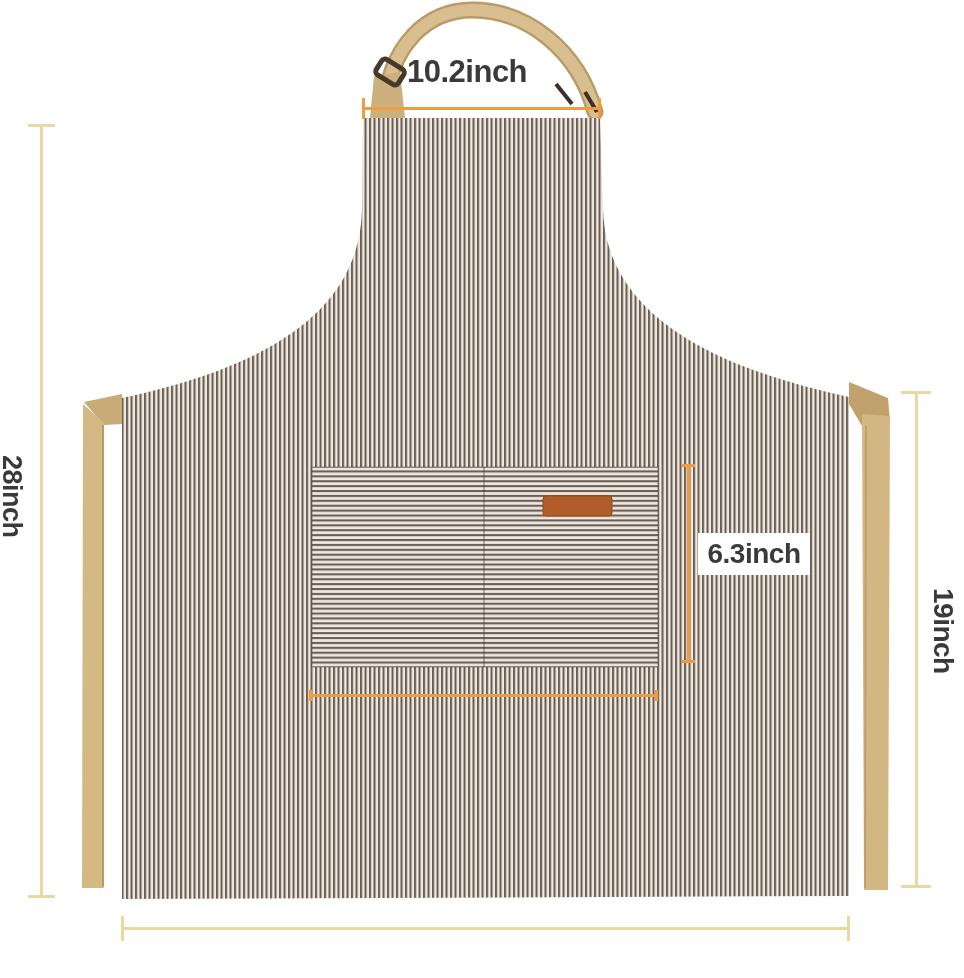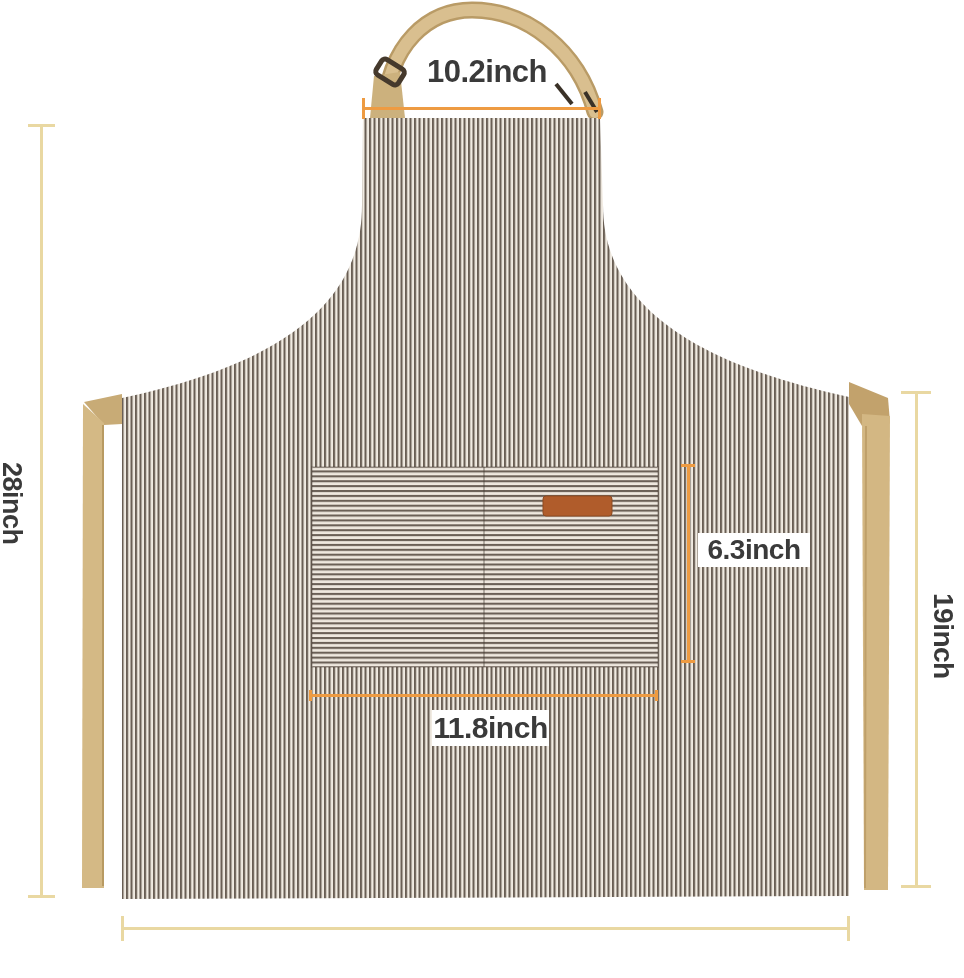--- a/index.html
+++ b/index.html
@@ -18,31 +18,31 @@
   }
   .stage svg{position:absolute;left:0;top:0;}
   .sv-light{fill:var(--stripe-light);}
   .sv-dark{fill:var(--stripe-dark);}
   .pk-light{fill:var(--pocket-stripe-light);}
   .pk-dark{fill:var(--pocket-stripe-dark);}
   .dim{position:absolute;background:var(--dimension-orange);}
   .dim.cream{background:var(--dimension-cream);}
   .dim-label{
     position:absolute;font-weight:700;color:var(--text);
-    letter-spacing:-0.5px;white-space:nowrap;text-align:center;
+    letter-spacing:-0.5px;white-space:nowrap;
   }
   .dim-label.boxed{
     background:var(--label-box);display:flex;align-items:center;justify-content:center;
   }
   .dim-label.vertical{
     writing-mode:vertical-rl;text-orientation:mixed;
   }
   .lbl-neck{left:407px;top:54px;width:160px;font-size:31px;}
   .lbl-total{left:-4px;top:455px;font-size:27px;height:96px;}
-  .lbl-pocket-h{left:698px;top:533px;width:112px;height:34px;font-size:28px;}
+  .lbl-pocket-h{left:698px;top:533px;width:112px;height:42px;font-size:28px;}
   .lbl-pocket-w{left:432px;top:710px;width:117px;height:36px;font-size:30px;}
   .lbl-skirt{left:927px;top:588px;font-size:28px;height:96px;}
   .lbl-bottom{left:418px;top:940px;width:160px;font-size:32px;}
 </style>
 </head>
 <body>
 
 <div class="stage">
 
   <svg width="964" height="978" viewBox="0 0 964 978">
@@ -103,21 +103,20 @@
   <div class="dim-label vertical lbl-total">28inch</div>
 
   <div class="dim" style="left:687px;top:465px;width:3px;height:197px;"></div>
   <div class="dim" style="left:681px;top:464px;width:14px;height:3px;"></div>
   <div class="dim" style="left:681px;top:660px;width:14px;height:3px;"></div>
   <div class="dim-label boxed lbl-pocket-h">6.3inch</div>
 
   <div class="dim" style="left:310px;top:694px;width:348px;height:3px;"></div>
   <div class="dim" style="left:309px;top:690px;width:3px;height:11px;"></div>
   <div class="dim" style="left:655px;top:690px;width:3px;height:11px;"></div>
-  <div class="dim-label boxed lbl-pocket-w">11.8inch</div>
 
   <div class="dim cream" style="left:915px;top:392px;width:3px;height:495px;"></div>
   <div class="dim cream" style="left:901px;top:391px;width:30px;height:3px;"></div>
   <div class="dim cream" style="left:901px;top:885px;width:30px;height:3px;"></div>
   <div class="dim-label vertical lbl-skirt">19inch</div>
 
   <div class="dim cream" style="left:122px;top:927px;width:727px;height:3px;"></div>
   <div class="dim cream" style="left:121px;top:916px;width:3px;height:25px;"></div>
   <div class="dim cream" style="left:847px;top:916px;width:3px;height:25px;"></div>
 

